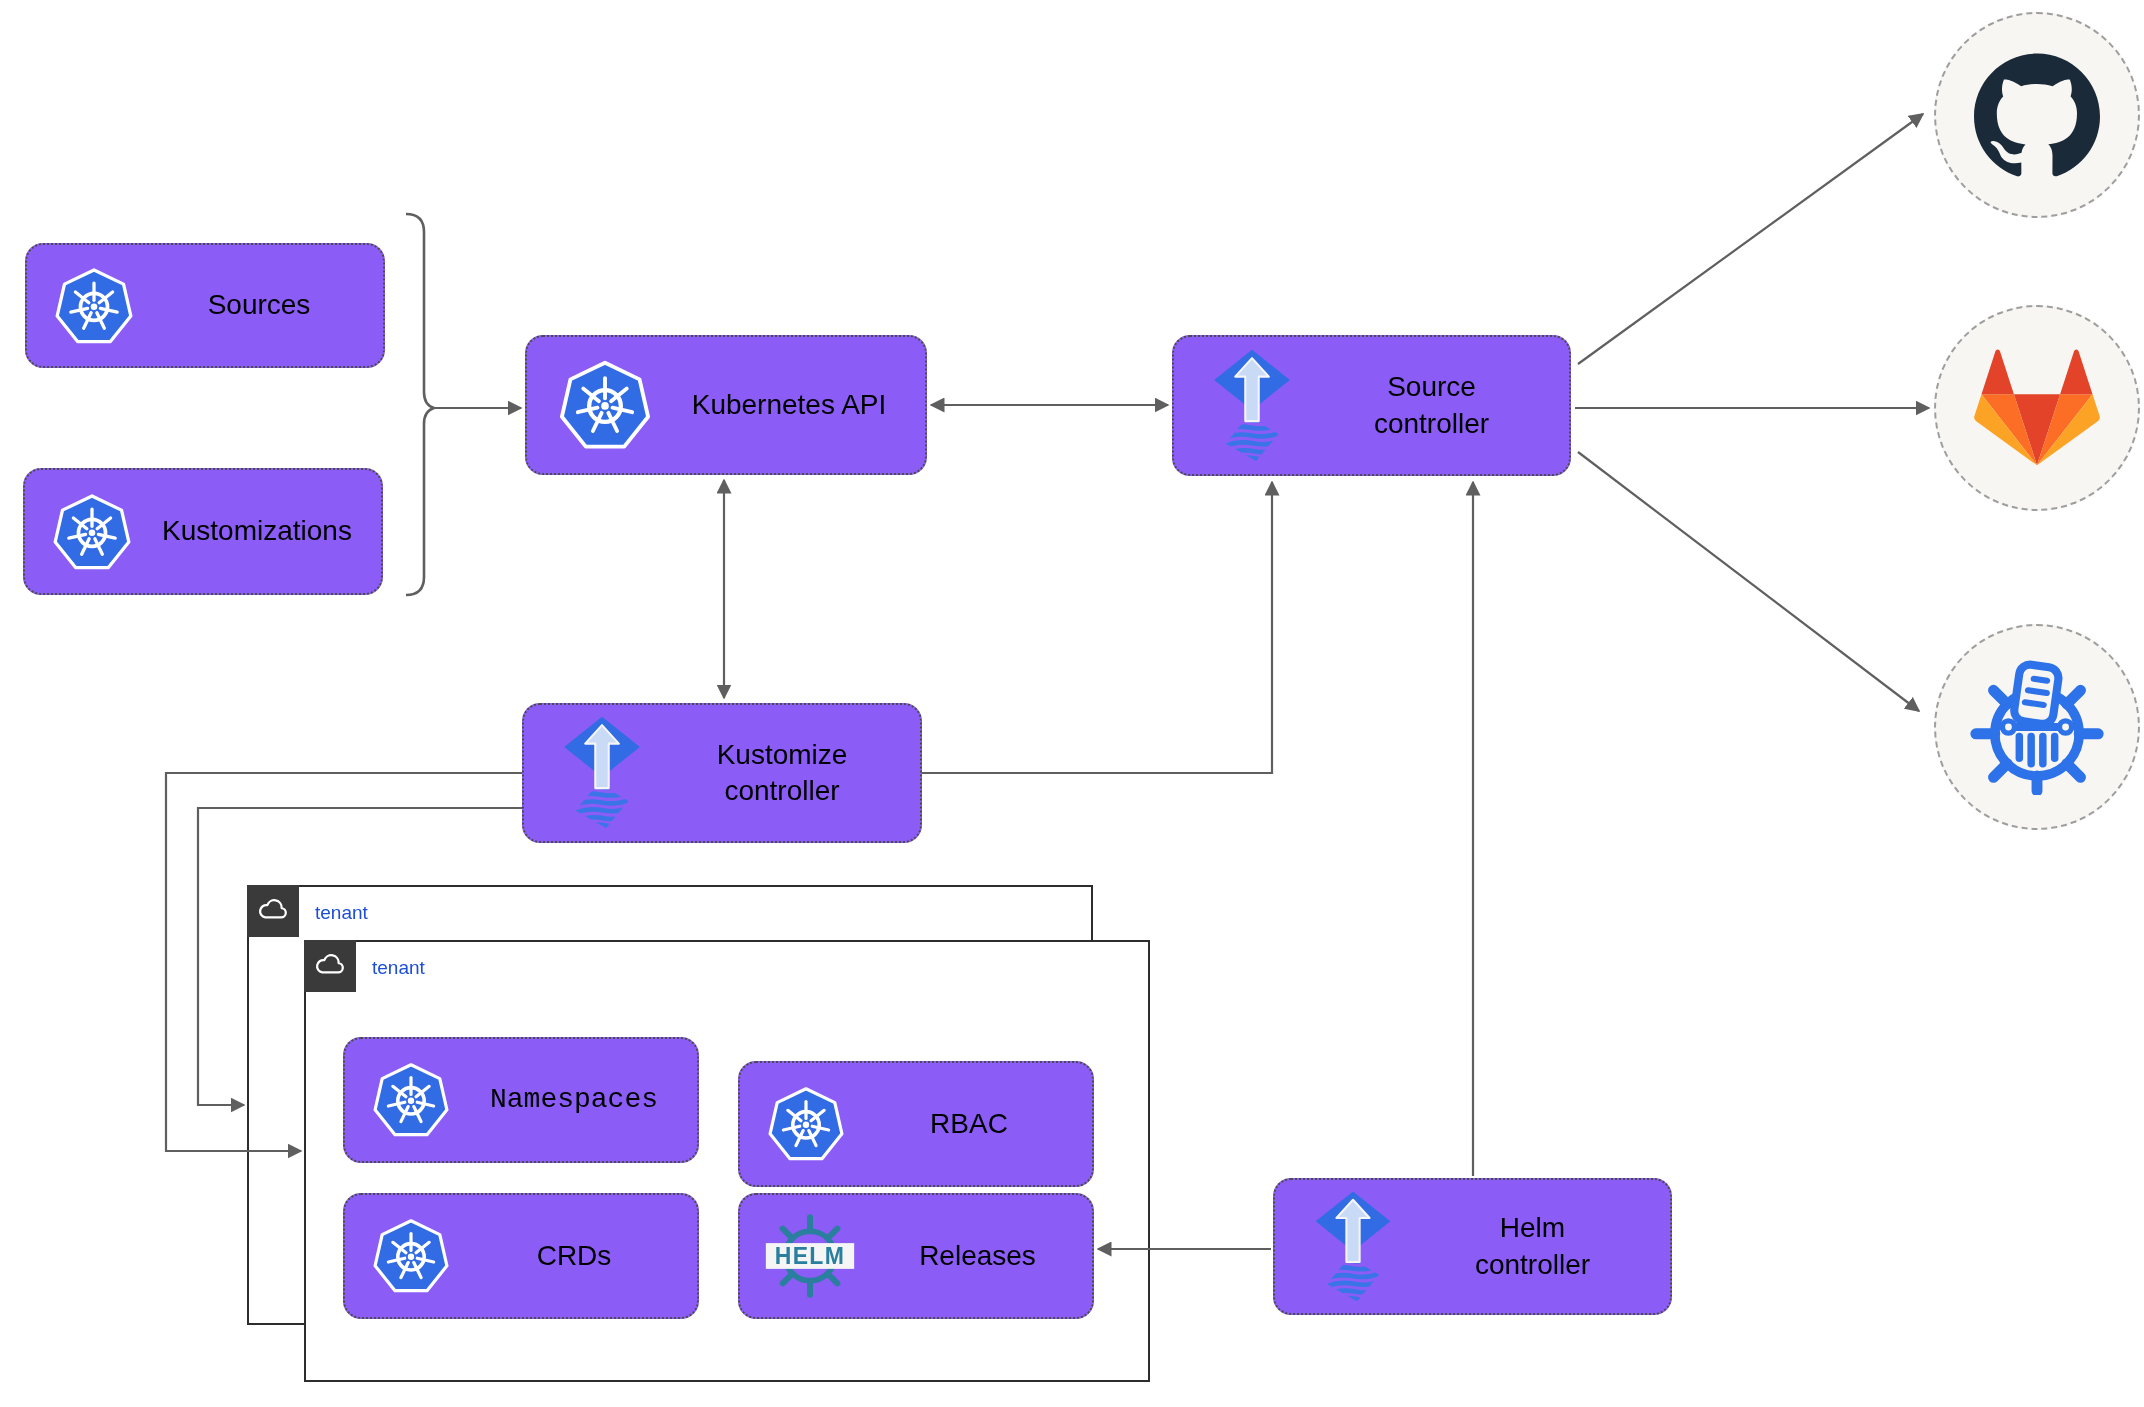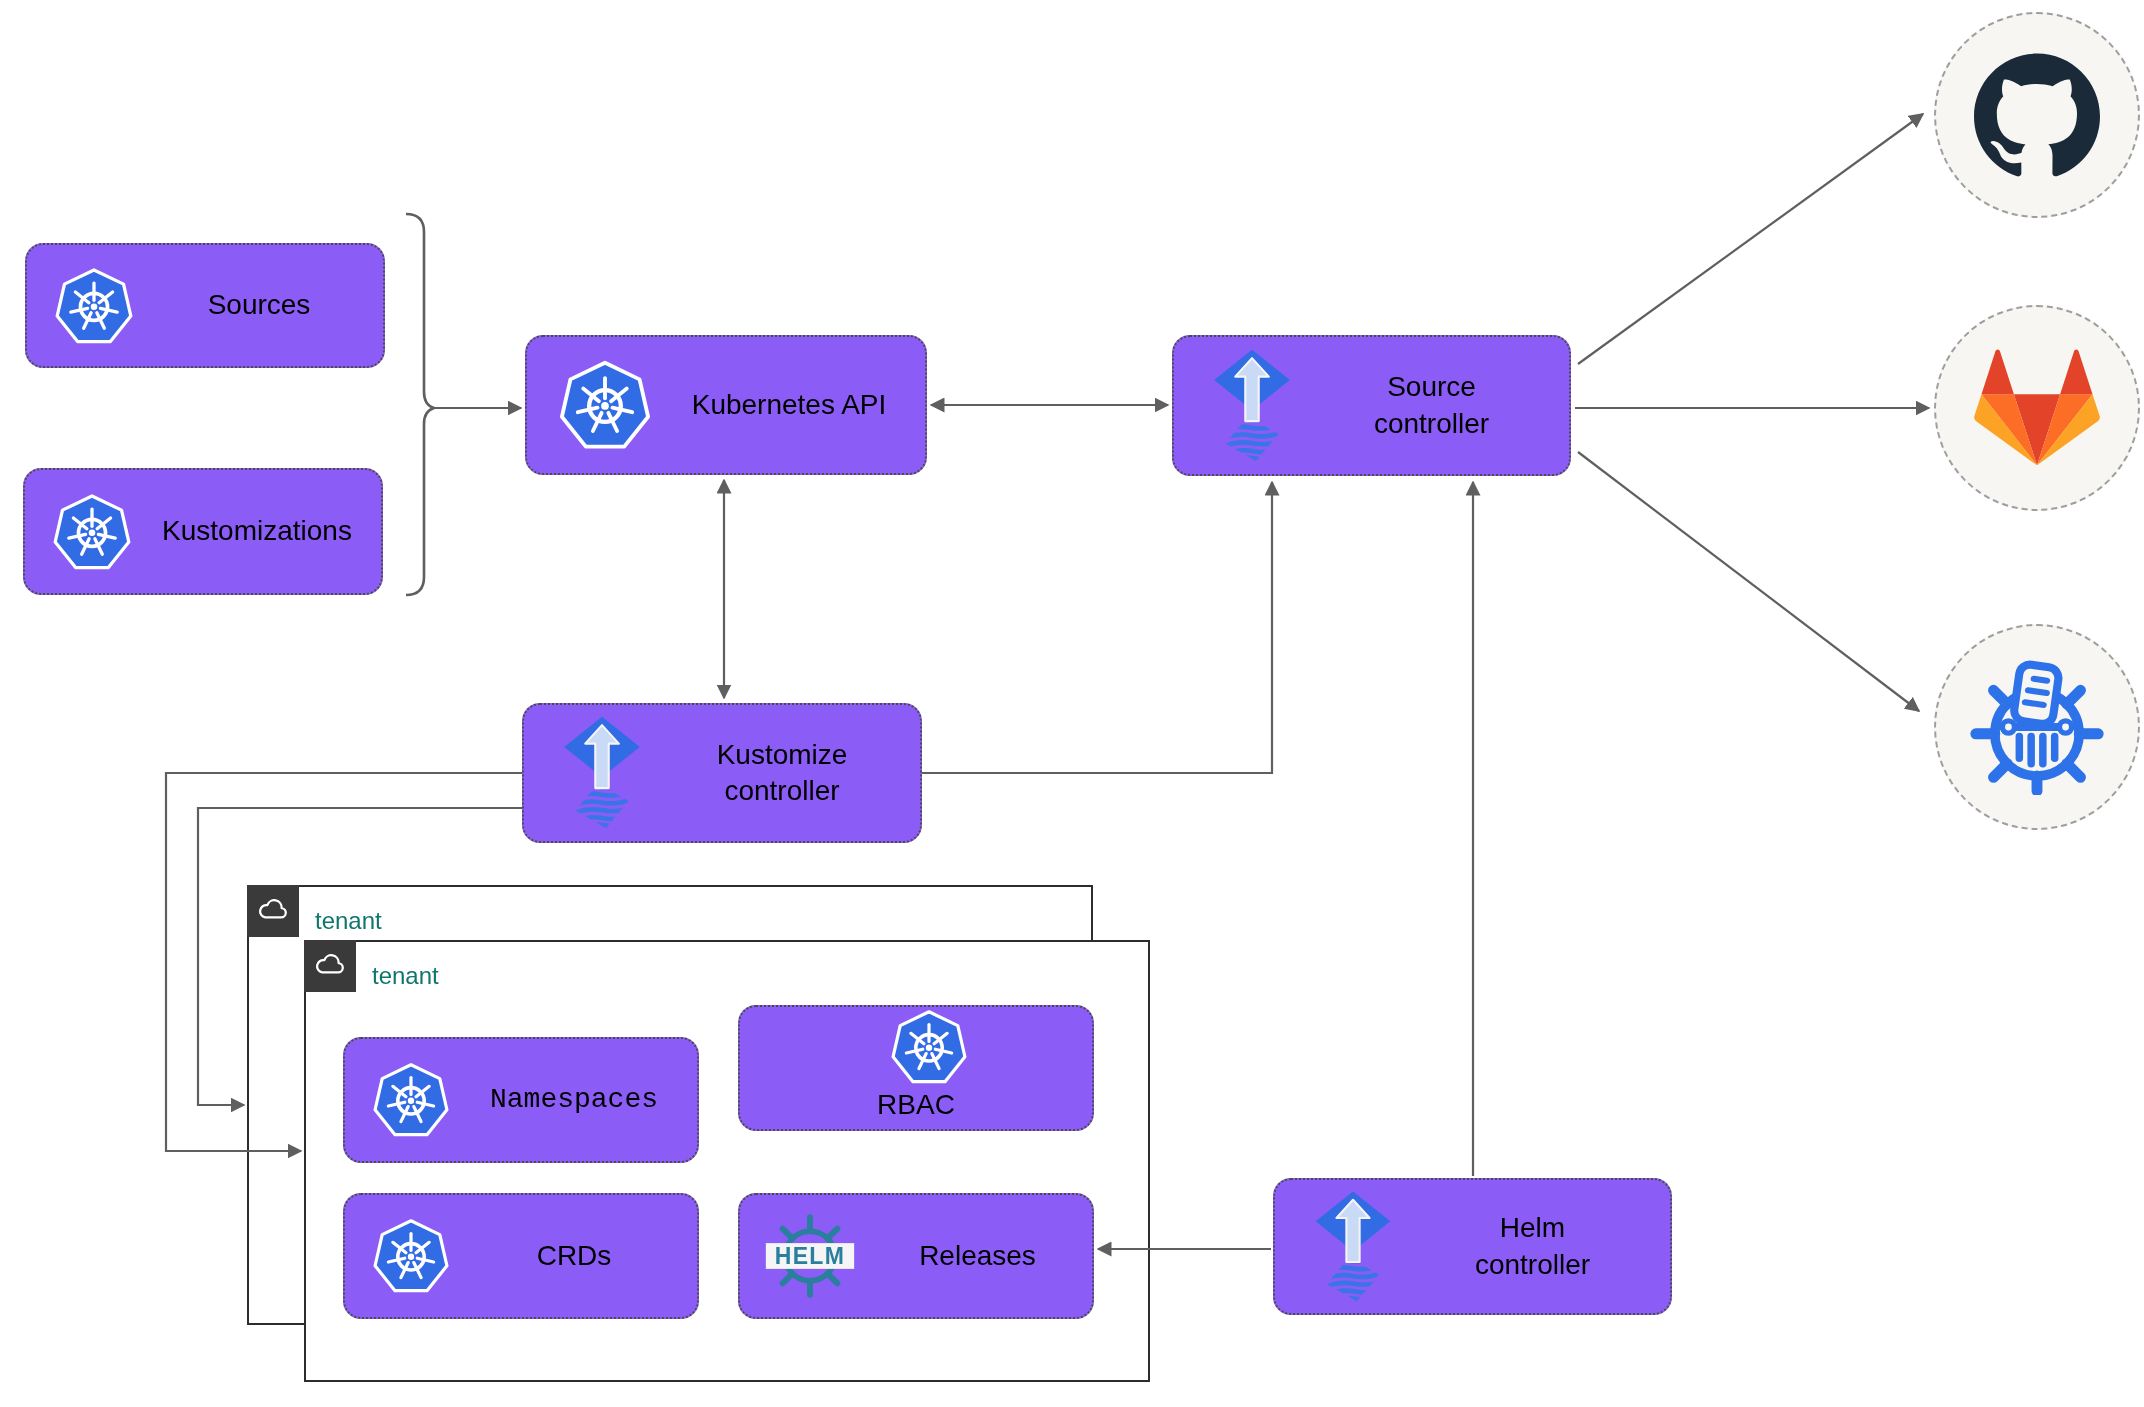--- a/index.html
+++ b/index.html
@@ -10,22 +10,22 @@
   .node{position:absolute;background:#8b5cf6;border:2px dotted #4a4a4a;border-radius:18px;
         display:flex;align-items:center;box-sizing:border-box;z-index:10;}
   .node .label{flex:1;text-align:center;font-size:28px;color:#000;line-height:1.3;padding:0 8px;}
   .node .label.narrow{max-width:172px;margin:8px auto;}
   .node svg.icon{flex:0 0 auto;}
 
   
   .tenant{position:absolute;background:#ffffff;border:2px solid #2d2d2d;box-sizing:border-box;}
   .tenant-tab{position:absolute;left:-2px;top:-2px;width:52px;height:52px;background:#3a3a3a;
               display:flex;align-items:center;justify-content:center;}
-  .tenant-label{position:absolute;left:66px;top:8px;height:52px;display:flex;align-items:center;
-                font-size:24px;color:#0f766e;}
+  .tenant-label{position:absolute;left:66px;top:0;height:52px;display:flex;align-items:center;
+                font-size:19px;color:#1d4ed8;}
 
   
   .endpoint{position:absolute;width:206px;height:206px;border-radius:50%;
             border:2.5px dashed #9e9e9e;background:#f7f6f2;box-sizing:border-box;
             display:flex;align-items:center;justify-content:center;z-index:4;}
 
   svg.connectors{position:absolute;left:0;top:0;z-index:5;pointer-events:none;}
   .hidden-defs{position:absolute;width:0;height:0;overflow:hidden;}
 </style>
 </head>
@@ -216,21 +216,21 @@
     <div class="label narrow">Helm controller</div>
   </div>
 
   <div class="node" style="left:343px;top:1037px;width:356px;height:126px;font-family:Liberation Mono, monospace;">
     <svg class="icon" viewBox="0 0 100 100" style="width:80px;height:80px;margin-left:26px;">
         <use href="#sym-k8s"></use>
       </svg>
     <div class="label">Namespaces</div>
   </div>
 
-  <div class="node" style="left:738px;top:1005px;width:356px;height:126px;flex-direction:column;">
+  <div class="node" style="left:738px;top:1061px;width:356px;height:126px;">
     <svg class="icon" viewBox="0 0 100 100" style="width:80px;height:80px;margin-left:26px;">
         <use href="#sym-k8s"></use>
       </svg>
     <div class="label">RBAC</div>
   </div>
 
   <div class="node" style="left:343px;top:1193px;width:356px;height:126px;">
     <svg class="icon" viewBox="0 0 100 100" style="width:80px;height:80px;margin-left:26px;">
         <use href="#sym-k8s"></use>
       </svg>

